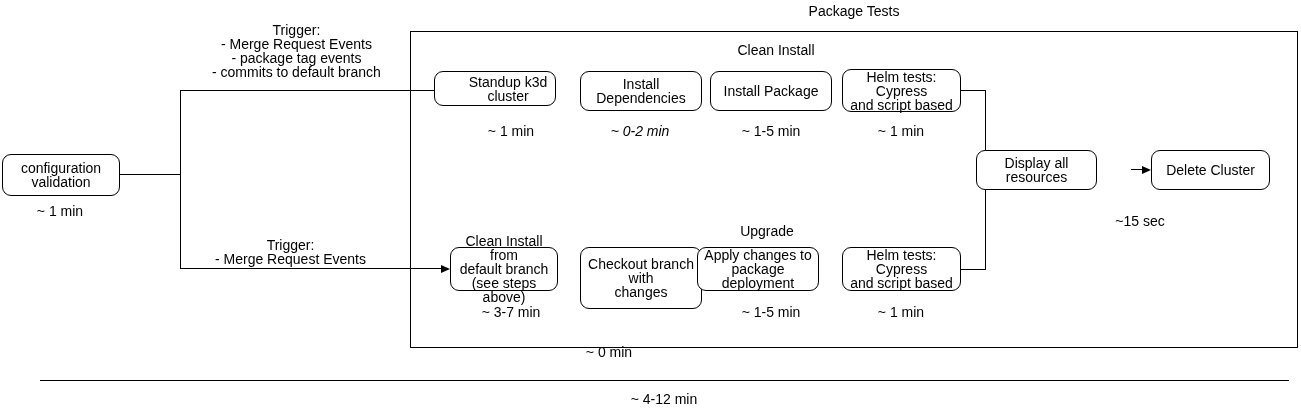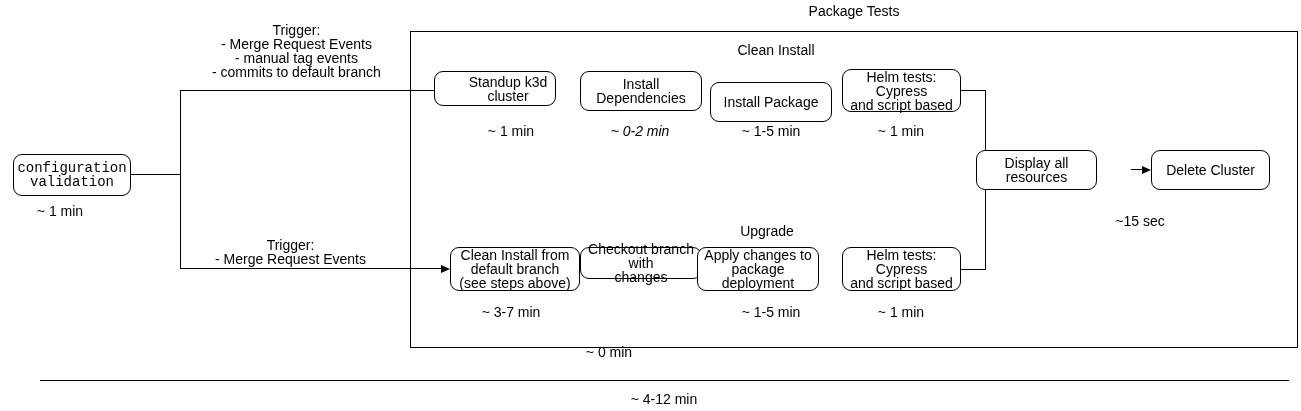--- a/index.html
+++ b/index.html
@@ -68,21 +68,21 @@
   <div class="label-center" style="left:410px; top:4px; width:888px;">Package Tests</div>
 
   <div class="group-box" style="left:410px; top:31px; width:888px; height:317px;"></div>
 
   <div class="label-center" style="left:667px; top:224px; width:200px;">Upgrade</div>
   <div class="label-center" style="left:676px; top:43px; width:200px;">Clean Install</div>
 
   <div class="note" style="left:212px; top:23px;">
     <div>Trigger:</div>
     <div>- Merge Request Events</div>
-    <div>- manual tag events</div>
+    <div>- package tag events</div>
     <div>- commits to default branch</div>
   </div>
   <div class="note" style="left:215px; top:238px;">
     <div>Trigger:</div>
     <div>- Merge Request Events</div>
   </div>
 
   <div class="line" style="left:120px; top:174px; width:61px; height:1px;"></div>
   <div class="line" style="left:180px; top:90px; width:1px; height:179px;"></div>
   <div class="line" style="left:180px; top:90px; width:262px; height:1px;"></div>
@@ -91,55 +91,55 @@
   <div class="arrowhead" style="left:441px; top:265px;"></div>
 
   <div class="line" style="left:961px; top:90px; width:25px; height:1px;"></div>
   <div class="line" style="left:985px; top:90px; width:1px; height:180px;"></div>
   <div class="line" style="left:961px; top:269px; width:25px; height:1px;"></div>
   <div class="line" style="left:985px; top:169px; width:17px; height:1px;"></div>
   <div class="arrowhead" style="left:1001px; top:166px;"></div>
   <div class="line" style="left:1131px; top:169px; width:12px; height:1px;"></div>
   <div class="arrowhead" style="left:1142px; top:166px;"></div>
 
-  <div class="node" style="left:13px; top:154px; width:118px; height:42px;font-family:Liberation Mono, monospace;">
+  <div class="node" style="left:2px; top:154px; width:118px; height:42px;">
     <span class="node-label">configuration
 validation</span>
   </div>
   <div class="label-center" style="left:0px; top:204px; width:120px;">~ 1 min</div>
 
   <div class="node" style="left:434px; top:71px; width:122px; height:35px;padding-left:28px;">
     <span class="node-label">Standup k3d cluster</span>
   </div>
   <div class="label-center" style="left:451px; top:124px; width:120px;">~ 1 min</div>
 
   <div class="node" style="left:580px; top:71px; width:122px; height:40px;">
     <span class="node-label">Install Dependencies</span>
   </div>
   <div class="label-center" style="left:580px; top:124px; width:120px;font-style:italic;">~ 0-2 min</div>
 
-  <div class="node" style="left:710px; top:82px; width:122px; height:40px;">
+  <div class="node" style="left:710px; top:71px; width:122px; height:40px;">
     <span class="node-label">Install Package</span>
   </div>
   <div class="label-center" style="left:711px; top:124px; width:120px;">~ 1-5 min</div>
 
   <div class="node" style="left:842px; top:69px; width:119px; height:43px;">
     <span class="node-label">Helm tests: Cypress
 and script based</span>
   </div>
   <div class="label-center" style="left:841px; top:124px; width:120px;">~ 1 min</div>
 
-  <div class="node" style="left:450px; top:247px; width:130px; height:44px;">
+  <div class="node" style="left:450px; top:247px; width:108px; height:44px;">
     <span class="node-label">Clean Install from
 default branch
 (see steps above)</span>
   </div>
   <div class="label-center" style="left:451px; top:305px; width:120px;">~ 3-7 min</div>
 
-  <div class="node" style="left:580px; top:247px; width:122px; height:32px;">
+  <div class="node" style="left:580px; top:247px; width:122px; height:62px;">
     <span class="node-label">Checkout branch with
 changes</span>
   </div>
   <div class="label-center" style="left:549px; top:305px; width:120px;margin-top:40px;">~ 0 min</div>
 
   <div class="node" style="left:697px; top:247px; width:122px; height:44px;">
     <span class="node-label">Apply changes to
 package deployment</span>
   </div>
   <div class="label-center" style="left:711px; top:305px; width:120px;">~ 1-5 min</div>

